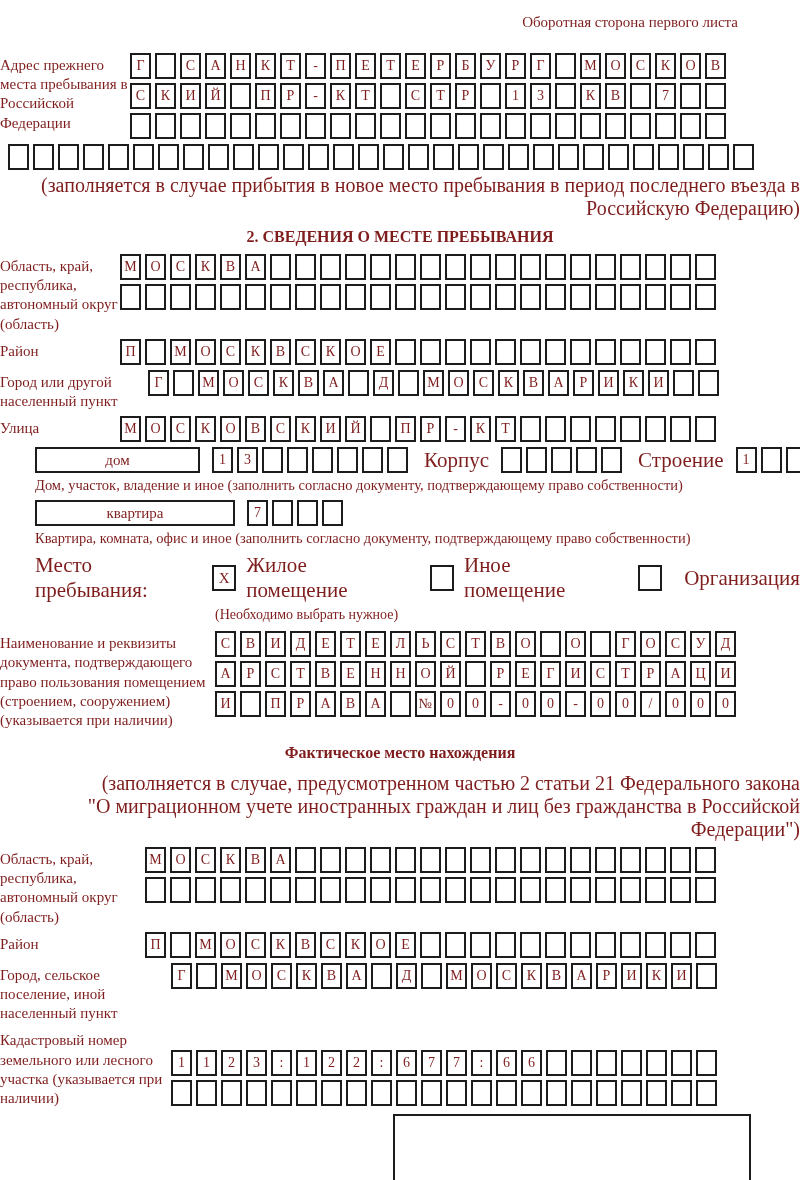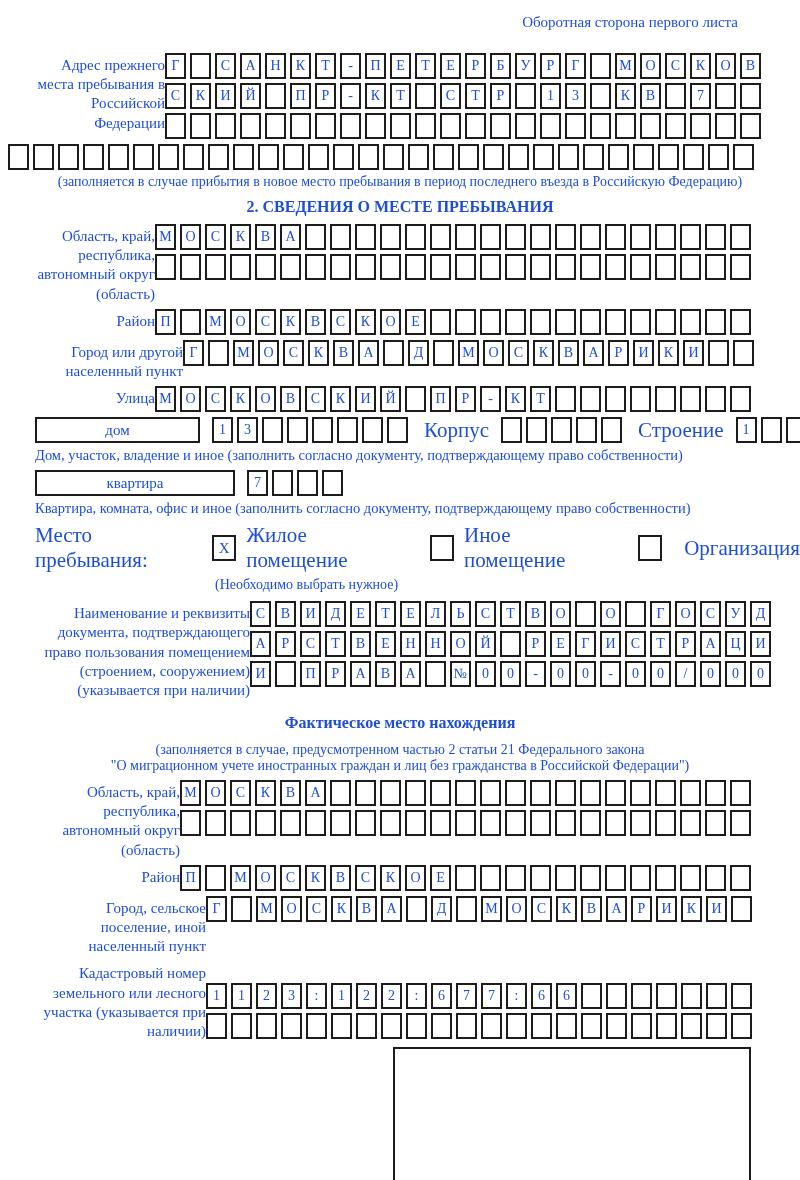--- a/index.html
+++ b/index.html
@@ -1,35 +1,35 @@
 <!DOCTYPE html>
 <html><head>
 <meta charset="utf-8">
 <style>
   * { margin:0; padding:0; box-sizing:border-box; }
   html,body { background:#fff; }
   .page {
     position:relative; width:800px; height:1180px; background:#fff;
-    font-family:"Liberation Serif","DejaVu Serif",serif; color:#1d4ed8;
+    font-family:"Liberation Serif","DejaVu Serif",serif; color:#7f1d1d;
     overflow:hidden; padding-top:14px;
   }
   .header-note { text-align:right; padding-right:62px; font-size:15px; margin-bottom:22px; }
-  .field { display:flex; align-items:flex-start; padding-left:35px; margin-bottom:5px;text-align:right; }
+  .field { display:flex; align-items:flex-start; margin-bottom:5px; }
   .flabel { font-size:15px; line-height:1.28; flex-shrink:0; padding-top:3px; }
   .w130 { width:130px; } .w120 { width:120px; } .w148 { width:148px; }
   .w215 { width:215px; } .w145 { width:145px; } .w171 { width:171px; }
   .rows { display:flex; flex-direction:column; gap:4px; }
   .boxrow { display:flex; gap:4px; }
   .cbox {
     width:21px; height:26px; border:2px solid #1c1c1c; background:#fff;
     display:flex; align-items:center; justify-content:center;
     font-size:14px; line-height:1; flex-shrink:0;
   }
   .fullrow { padding-left:8px; margin-bottom:4px; }
-  .caption { text-align:center; font-size:14px; margin-bottom:6px; }
+  .caption { text-align:right; font-size:20px; margin-bottom:6px; }
   .caption-left { font-size:14.5px; padding-left:35px; margin:2px 0 6px 0; }
   .sec-title { text-align:center; font-size:16px; font-weight:bold; margin:8px 0 8px 0; }
   .bigbox {
     height:26px; border:2px solid #1c1c1c; display:flex; align-items:center;
     justify-content:center; font-size:15px; flex-shrink:0;
   }
   .inline-row { display:flex; align-items:center; padding-left:35px; margin-bottom:4px; gap:12px; }
   .inline-label { font-size:21px; }
   .chk { width:24px; height:26px; border:2px solid #1c1c1c; display:flex; align-items:center;
     justify-content:center; font-size:15px; flex-shrink:0; }

